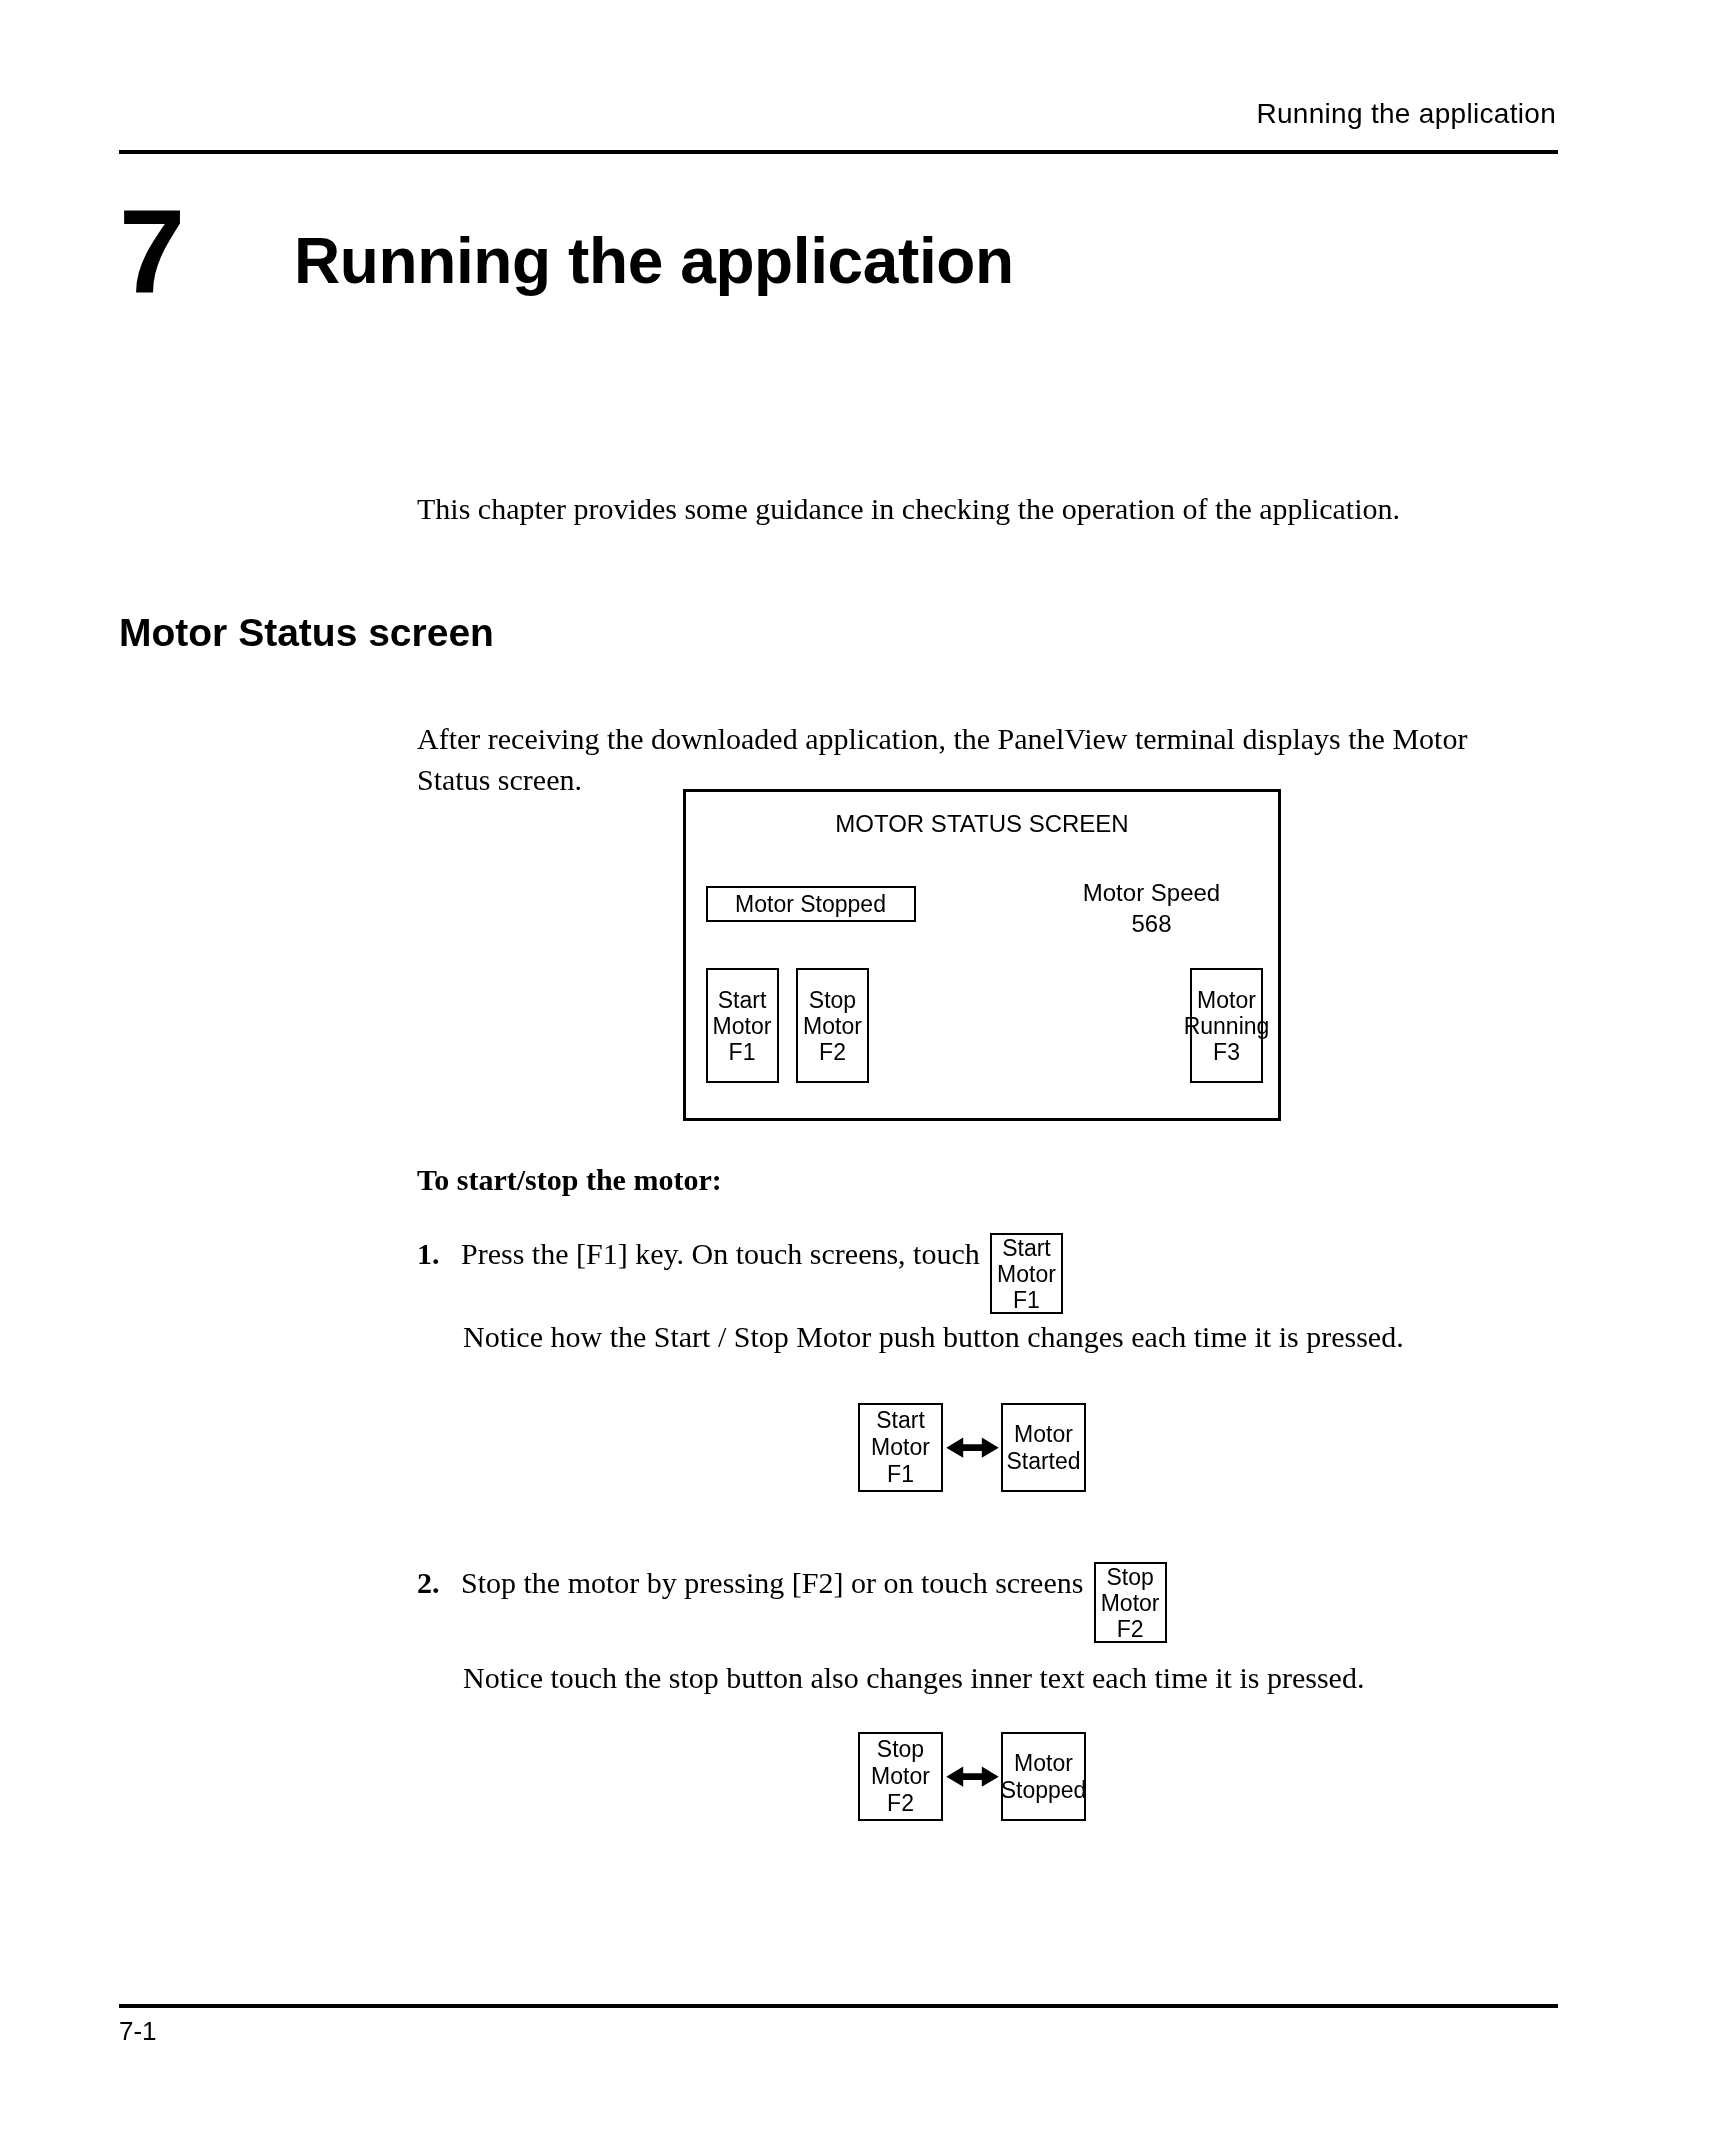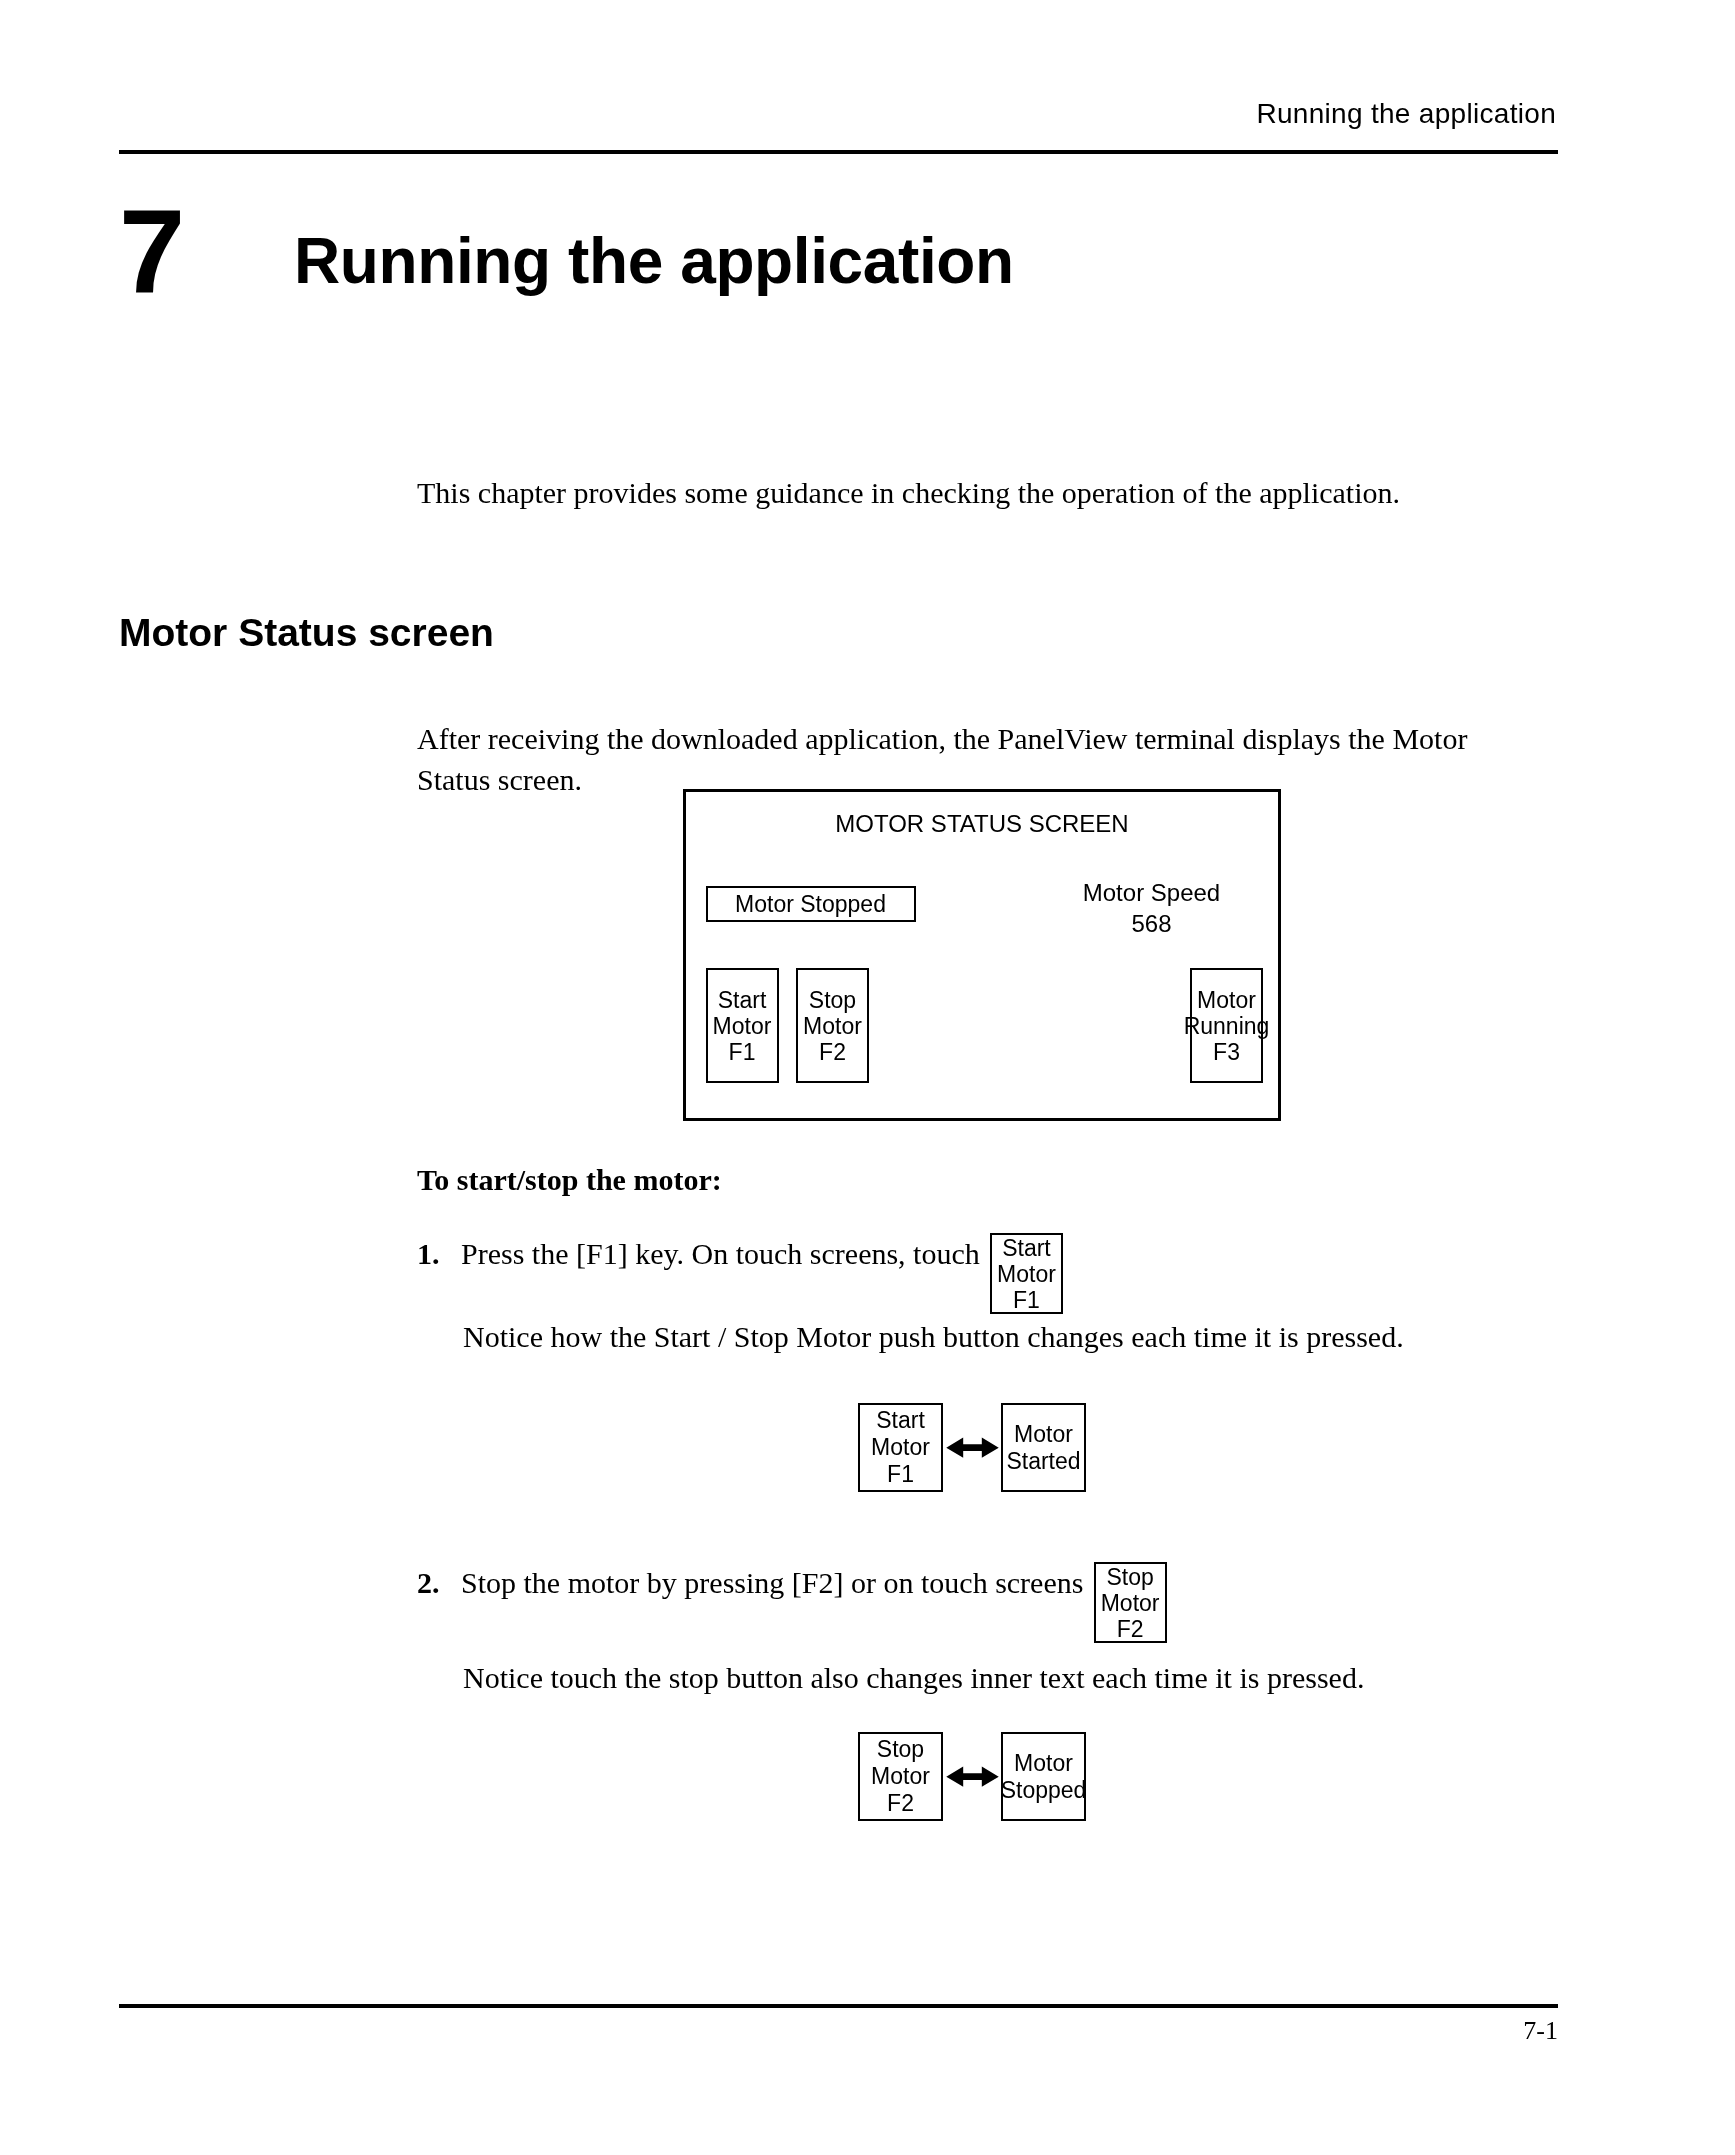--- a/index.html
+++ b/index.html
@@ -70,21 +70,21 @@
 
   
   .body-text {
     font-family: "Liberation Serif", serif;
     font-size: 30px;
     line-height: 41px;
   }
   #intro-paragraph {
     position: absolute;
     left: 417px;
-    top: 452px;
+    top: 468px;
     width: 1144px;
     margin-top: 20px;
   }
 
   #section-heading {
     position: absolute;
     left: 119px;
     top: 581px;
     font-family: "Liberation Sans", sans-serif;
     font-weight: bold;
@@ -250,22 +250,21 @@
     top: 2004px;
     width: 1439px;
     height: 4.2px;
     background: #000000;
   }
   #page-number {
     position: absolute;
     left: 119px;
     top: 2018px;
     width: 1439px;
-    text-align: right;
-    font-family: Liberation Serif, serif;
+    font-family: Liberation Sans, sans-serif;
     font-size: 26px;
     line-height: 1;
   }
 </style>
 </head>
 <body>
 
 <div id="page-header">
   <span class="hdr-text">Running the application</span>
 </div>

